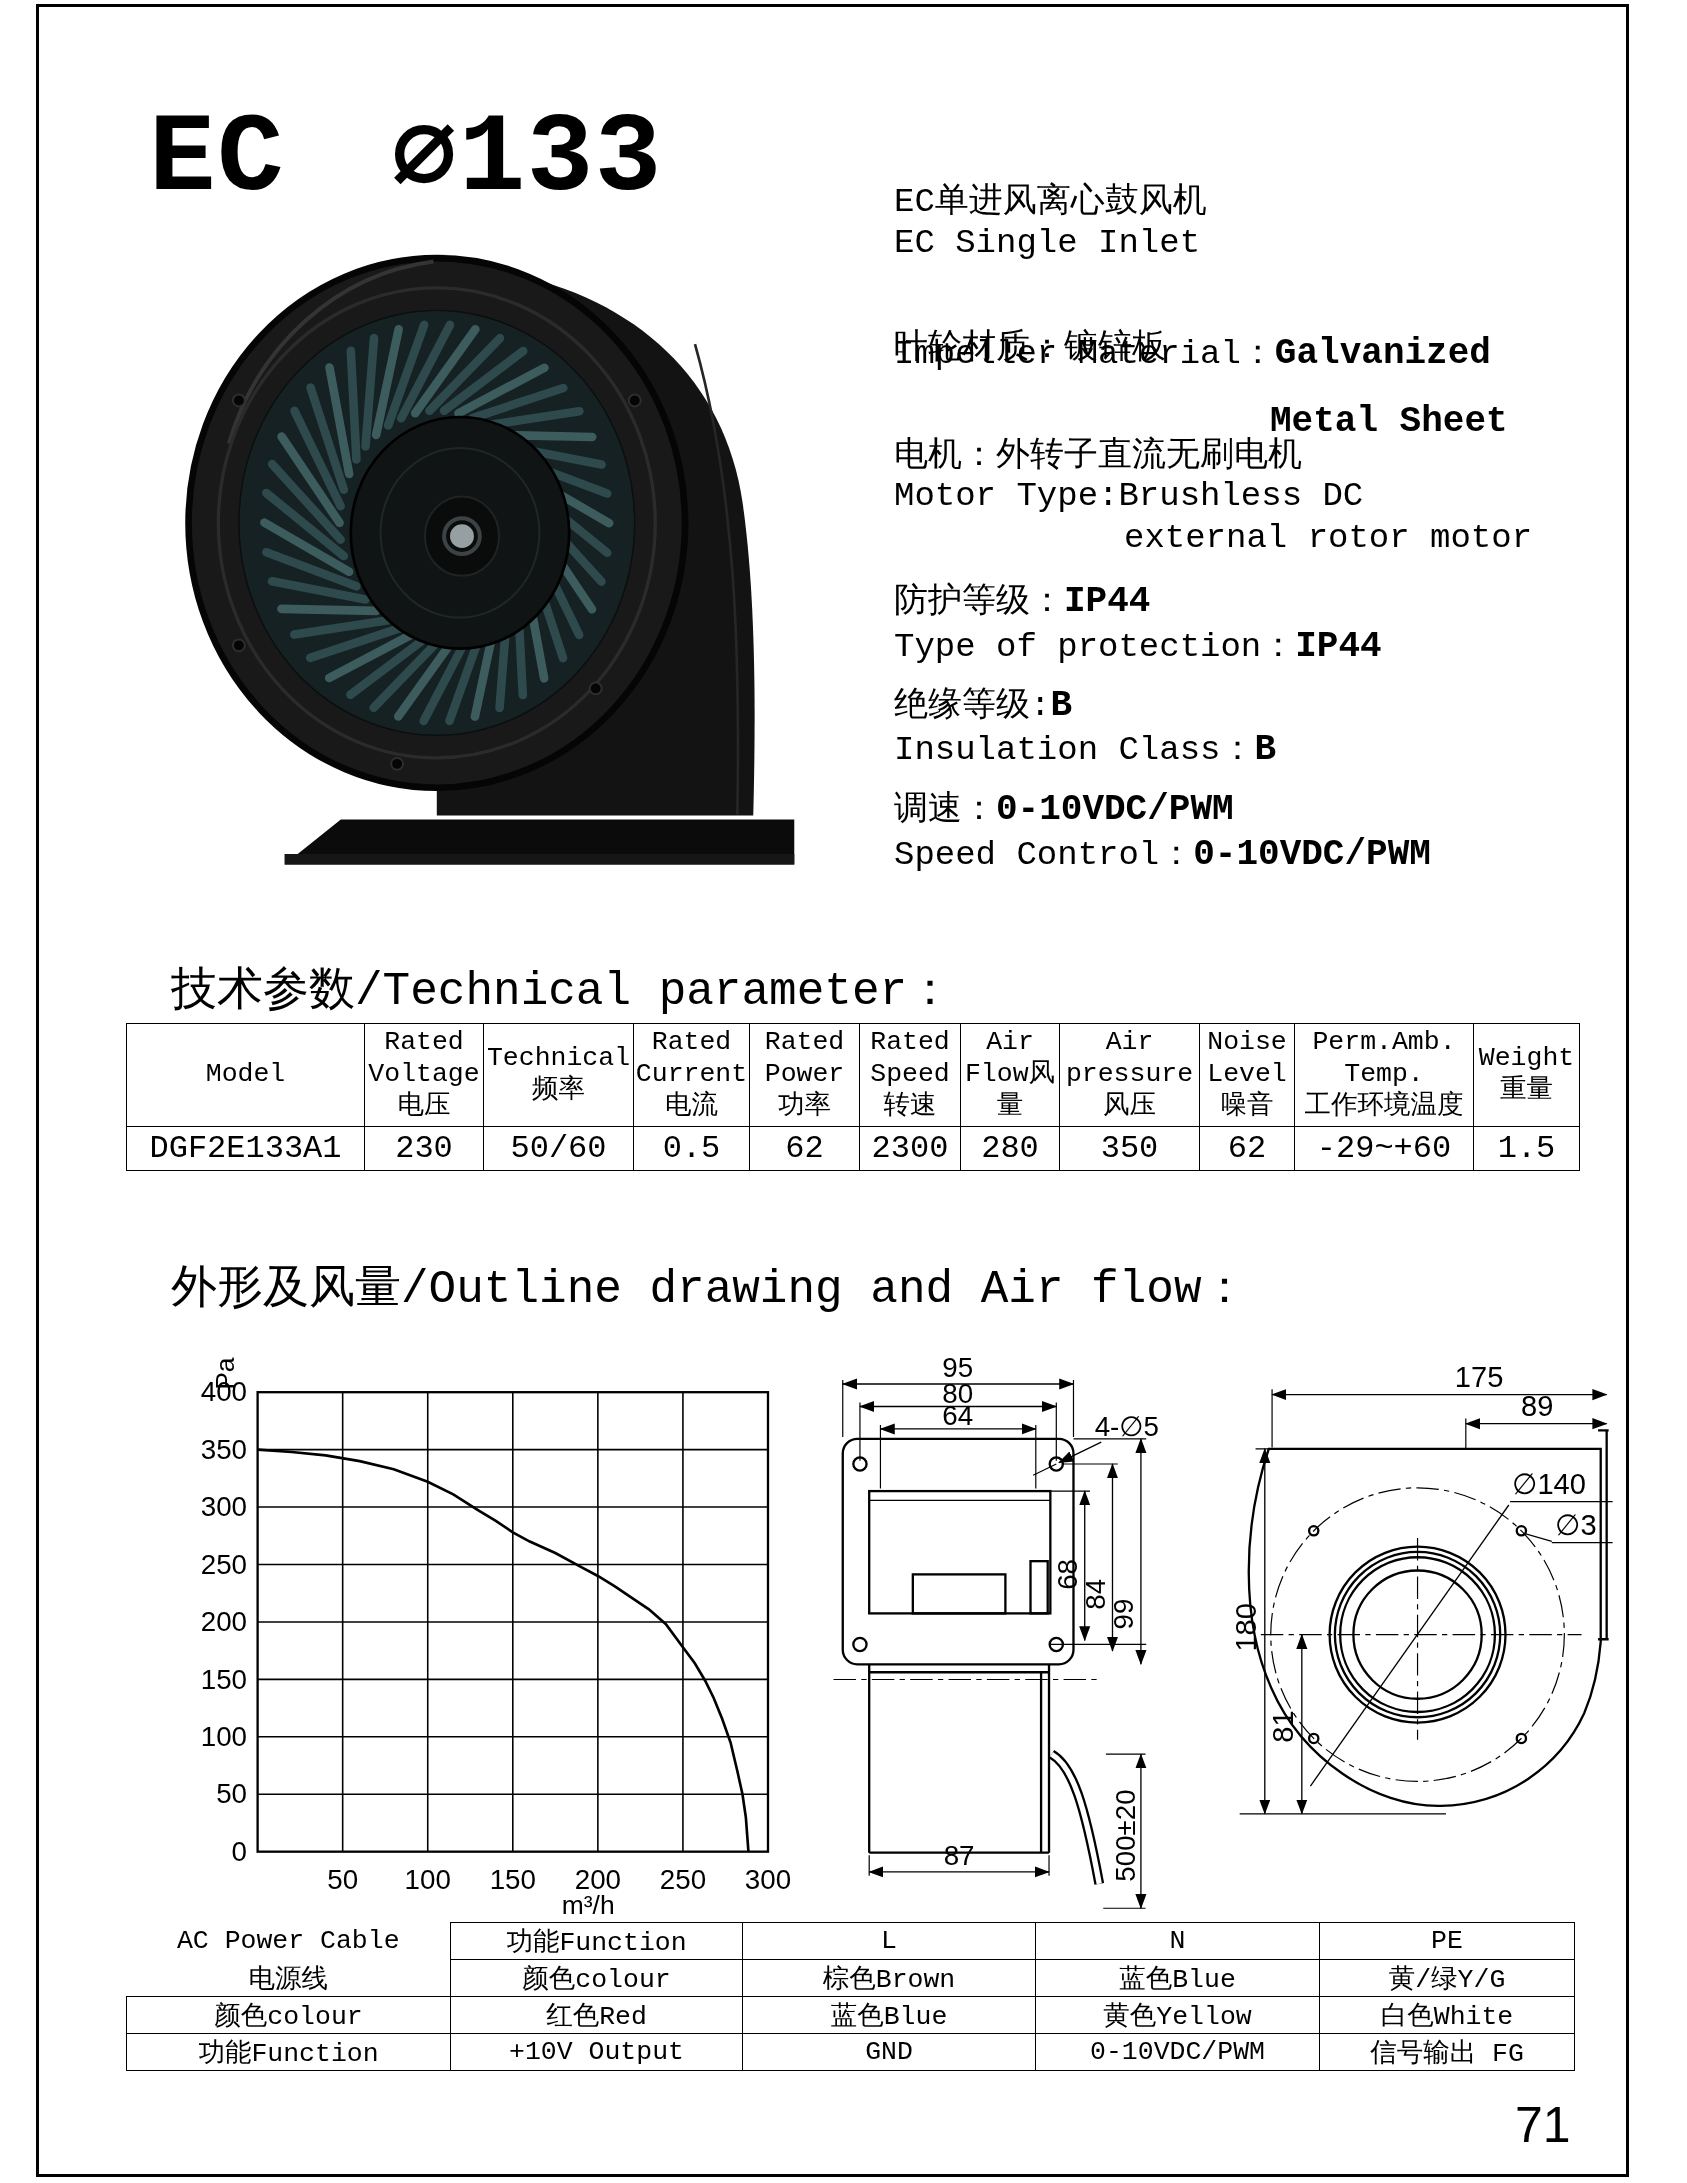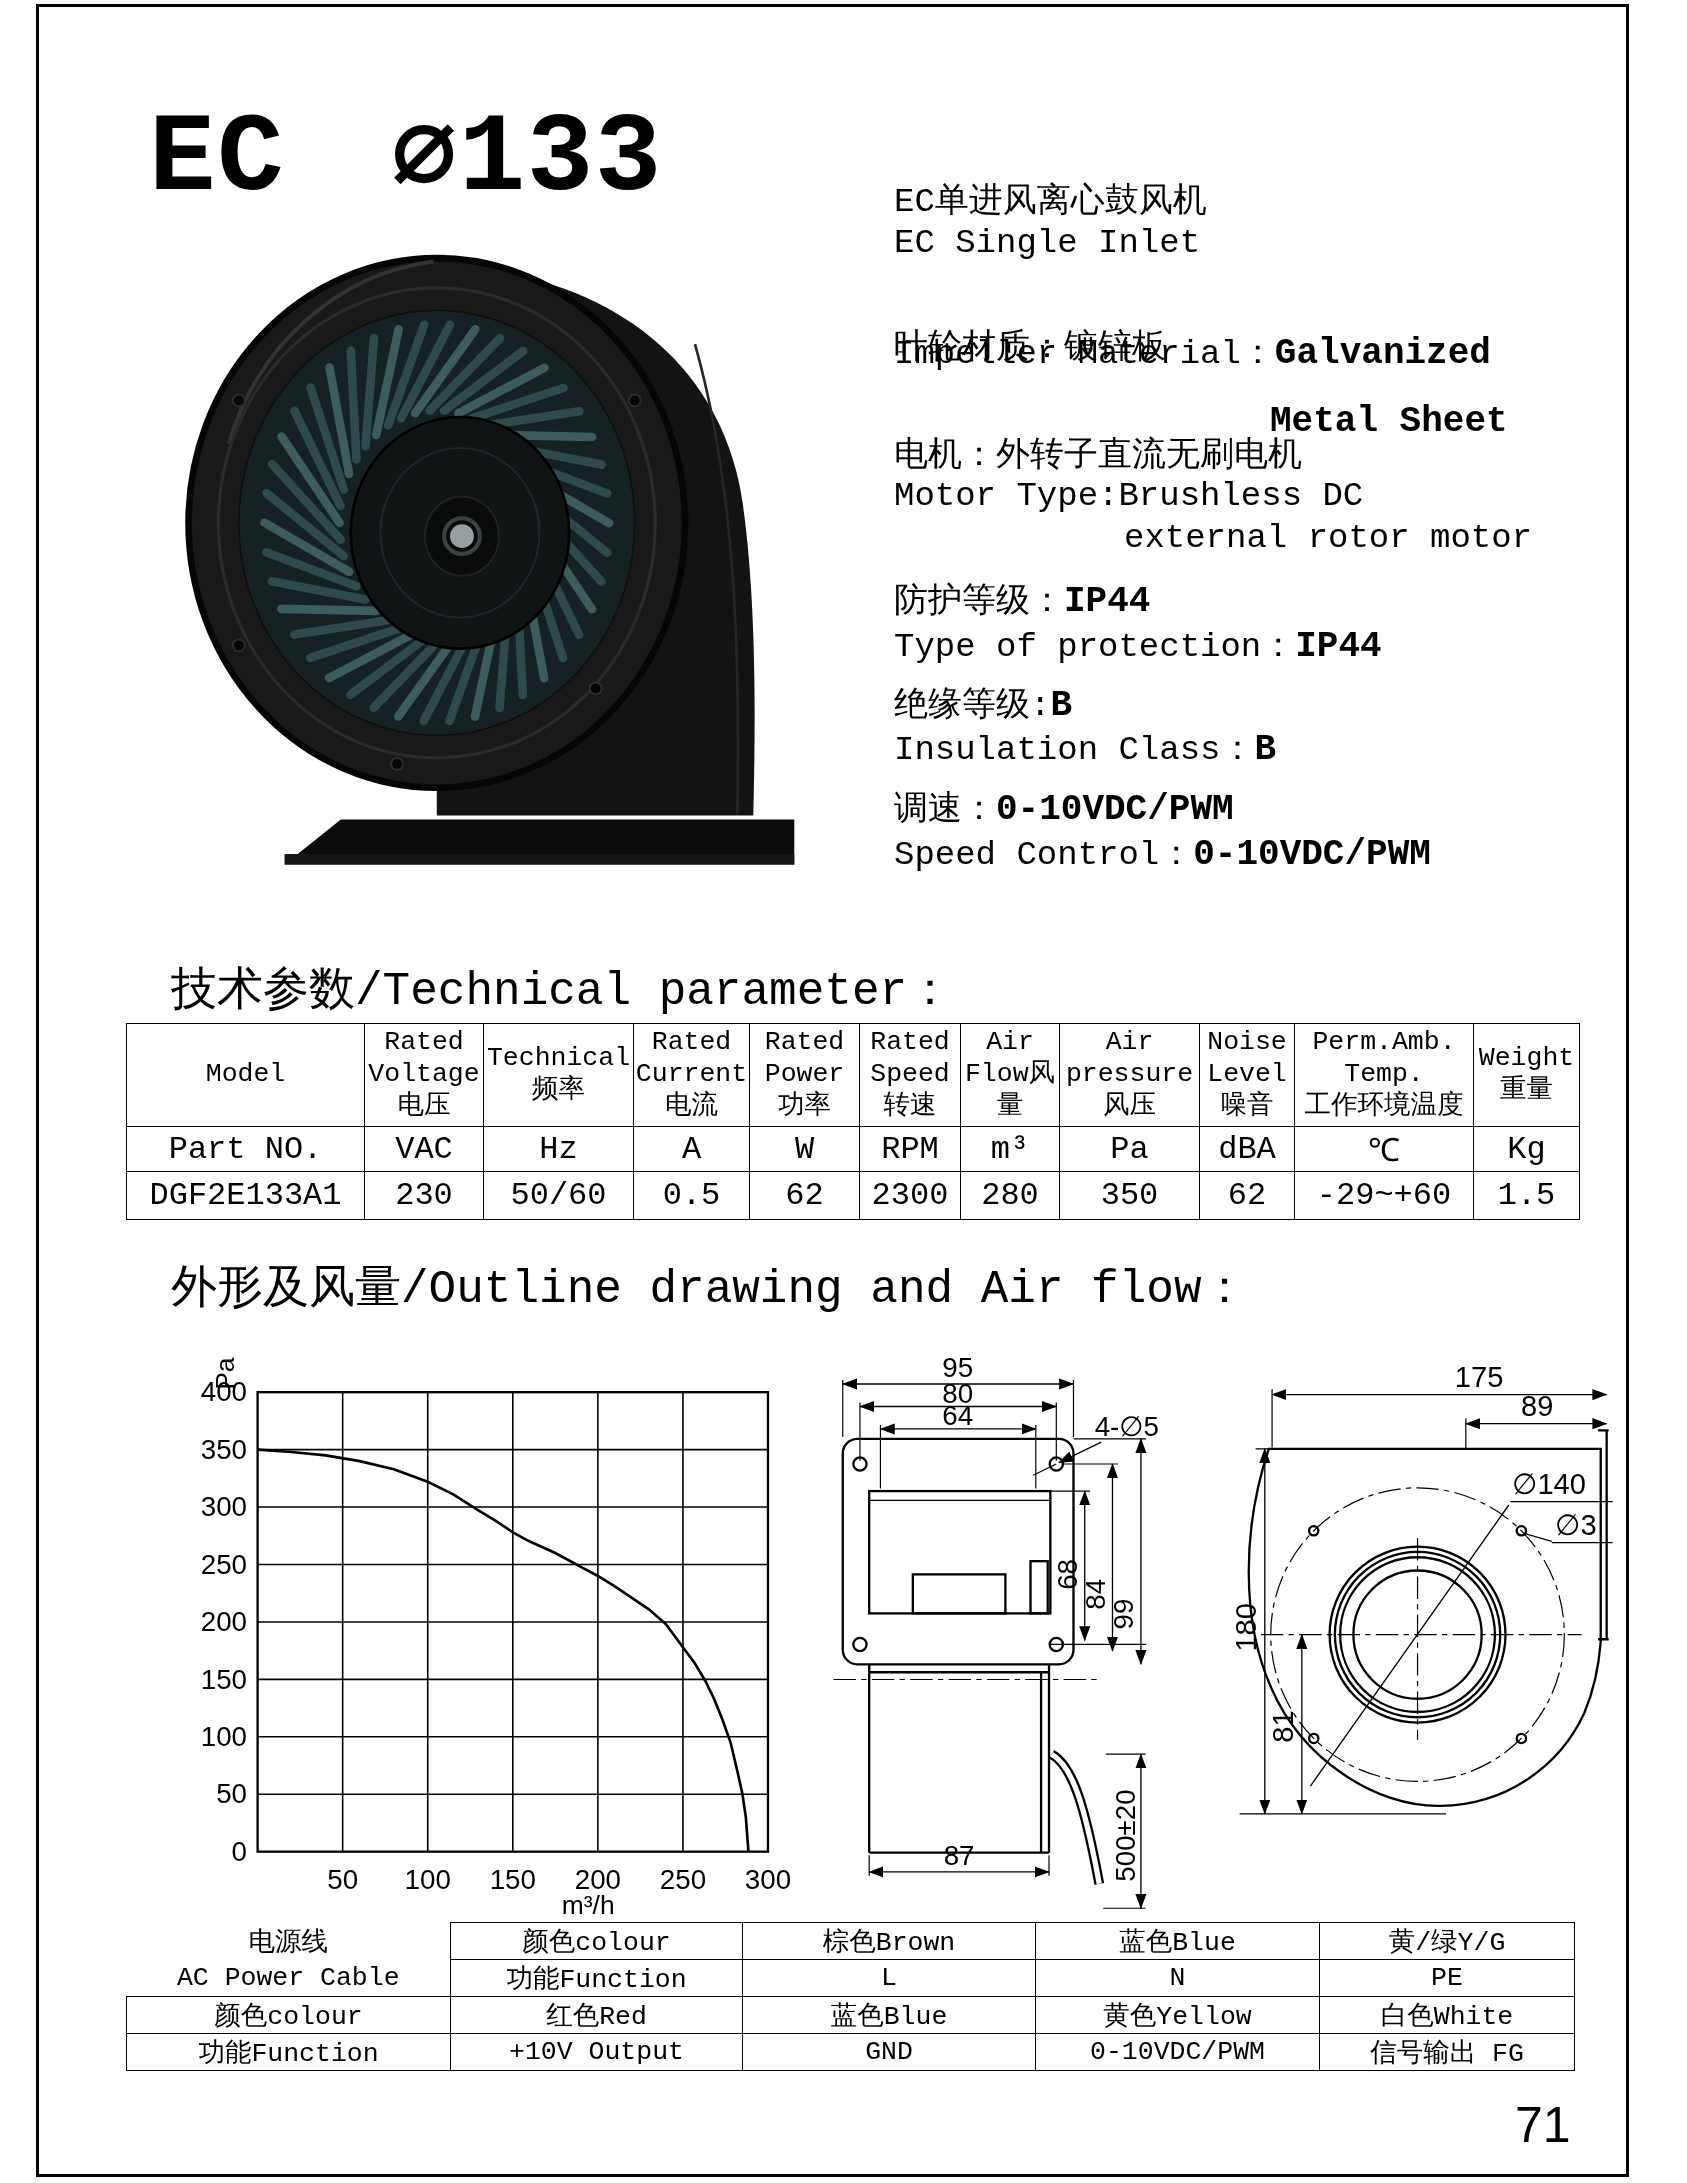--- a/index.html
+++ b/index.html
@@ -182,33 +182,20 @@
         <td class="tech-header">Noise
 Level
 噪音</td>
         <td class="tech-header">Perm.Amb.
 Temp.
 工作环境温度</td>
         <td class="tech-header">Weight
 重量</td>
       </tr>
       <tr>
-        <td class="tech-unit">Part NO.</td>
-        <td class="tech-unit">VAC</td>
-        <td class="tech-unit">Hz</td>
-        <td class="tech-unit">A</td>
-        <td class="tech-unit">W</td>
-        <td class="tech-unit">RPM</td>
-        <td class="tech-unit">m³</td>
-        <td class="tech-unit">Pa</td>
-        <td class="tech-unit">dBA</td>
-        <td class="tech-unit">℃</td>
-        <td class="tech-unit">Kg</td>
-      </tr>
-      <tr>
         <td class="tech-value">DGF2E133A1</td>
         <td class="tech-value">230</td>
         <td class="tech-value">50/60</td>
         <td class="tech-value">0.5</td>
         <td class="tech-value">62</td>
         <td class="tech-value">2300</td>
         <td class="tech-value">280</td>
         <td class="tech-value">350</td>
         <td class="tech-value">62</td>
         <td class="tech-value">-29~+60</td>
@@ -348,34 +335,34 @@
 <table class="abs" id="wiring-table">
   <colgroup id="wiring-colgroup">
       <col style="width: 324px;">
       <col style="width: 292px;">
       <col style="width: 293px;">
       <col style="width: 284px;">
       <col style="width: 255px;">
     </colgroup>
   <tbody id="wiring-tbody">
       <tr>
+        <td class="noborder">AC Power Cable</td>
+        <td>功能Function</td>
+        <td>L</td>
+        <td>N</td>
+        <td>PE</td>
+      </tr>
+      <tr>
         <td class="noborder">电源线</td>
         <td>颜色colour</td>
         <td>棕色Brown</td>
         <td>蓝色Blue</td>
         <td>黄/绿Y/G</td>
       </tr>
       <tr>
-        <td class="noborder">AC Power Cable</td>
-        <td>功能Function</td>
-        <td>L</td>
-        <td>N</td>
-        <td>PE</td>
-      </tr>
-      <tr>
         <td>颜色colour</td>
         <td>红色Red</td>
         <td>蓝色Blue</td>
         <td>黄色Yellow</td>
         <td>白色White</td>
       </tr>
       <tr>
         <td>功能Function</td>
         <td>+10V Output</td>
         <td>GND</td>

